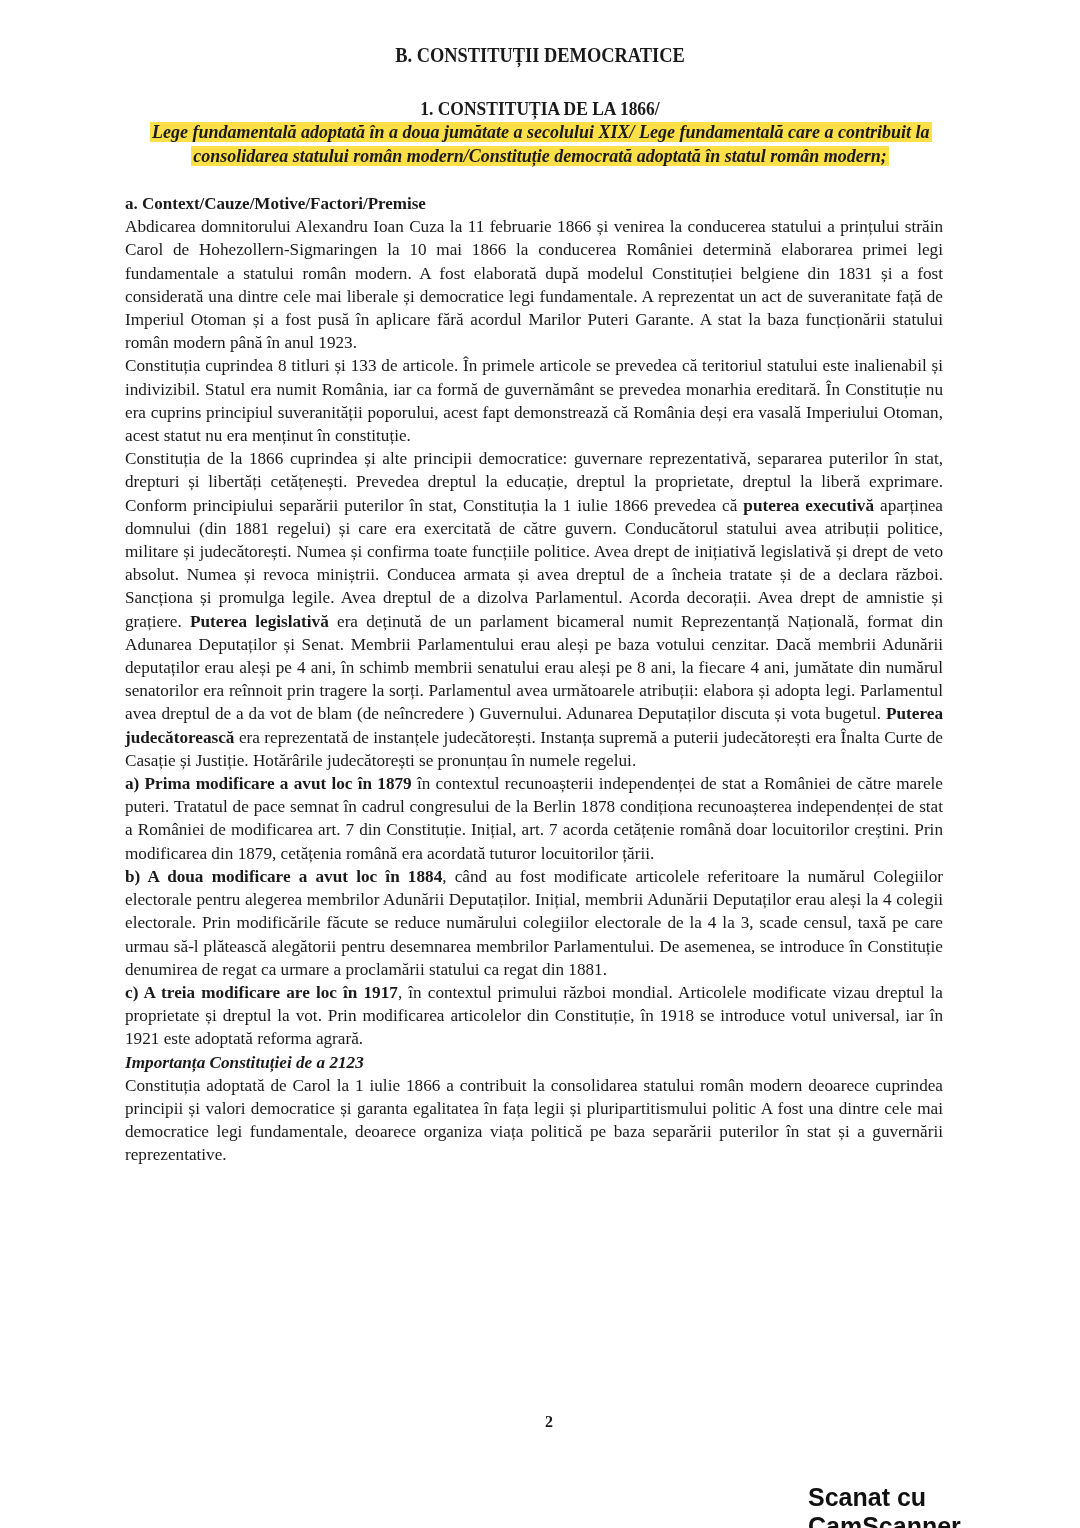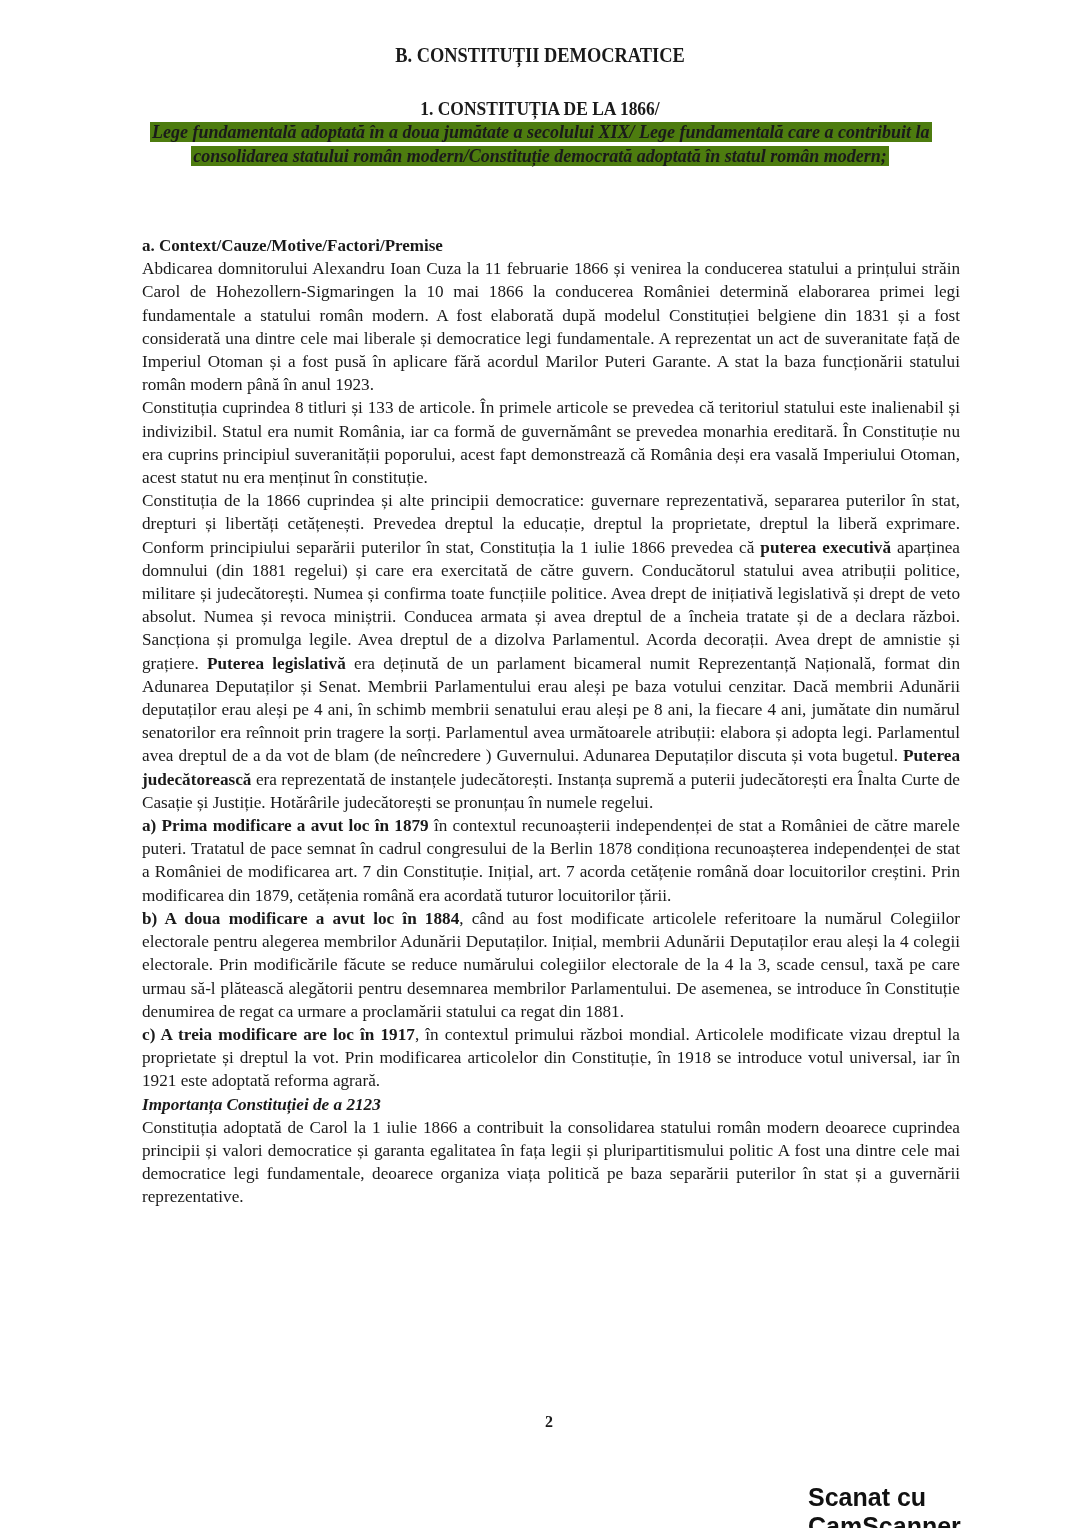--- a/index.html
+++ b/index.html
@@ -13,24 +13,24 @@
     font-weight:bold; font-size:20px; letter-spacing:0px; transform:scaleX(0.92);
   }
   .title-sub {
     position:absolute; top:98px; left:0; width:1080px; text-align:center;
     font-weight:bold; font-size:19px; transform:scaleX(0.92);
   }
   .subtitle-block {
     position:absolute; top:120px; left:150px; width:780px; text-align:center;
     font-weight:bold; font-style:italic; font-size:18px; line-height:24px;
   }
-  .hl { background:#4d7c0f; box-decoration-break:clone; -webkit-box-decoration-break:clone; padding:0 2px; }
+  .hl { background:#fde047; box-decoration-break:clone; -webkit-box-decoration-break:clone; padding:0 2px; }
   .content {
-    position:absolute; top:192px; left:142px; width:818px;
-    font-size:17.2px; line-height:23.2px; text-align:justify;margin-top:42px;
+    position:absolute; top:192px; left:125px; width:818px;
+    font-size:17.2px; line-height:23.2px; text-align:justify;
   }
   .content p { margin:0; }
   .h-sec { font-weight:bold; font-size:17px; }
   .h-ital { font-weight:bold; font-style:italic; }
   .b { font-weight:bold; }
   .page-number {
     position:absolute; top:1413px; left:545px; font-weight:bold; font-size:16px;
   }
   .watermark {
     position:absolute; top:1483px; left:808px;

